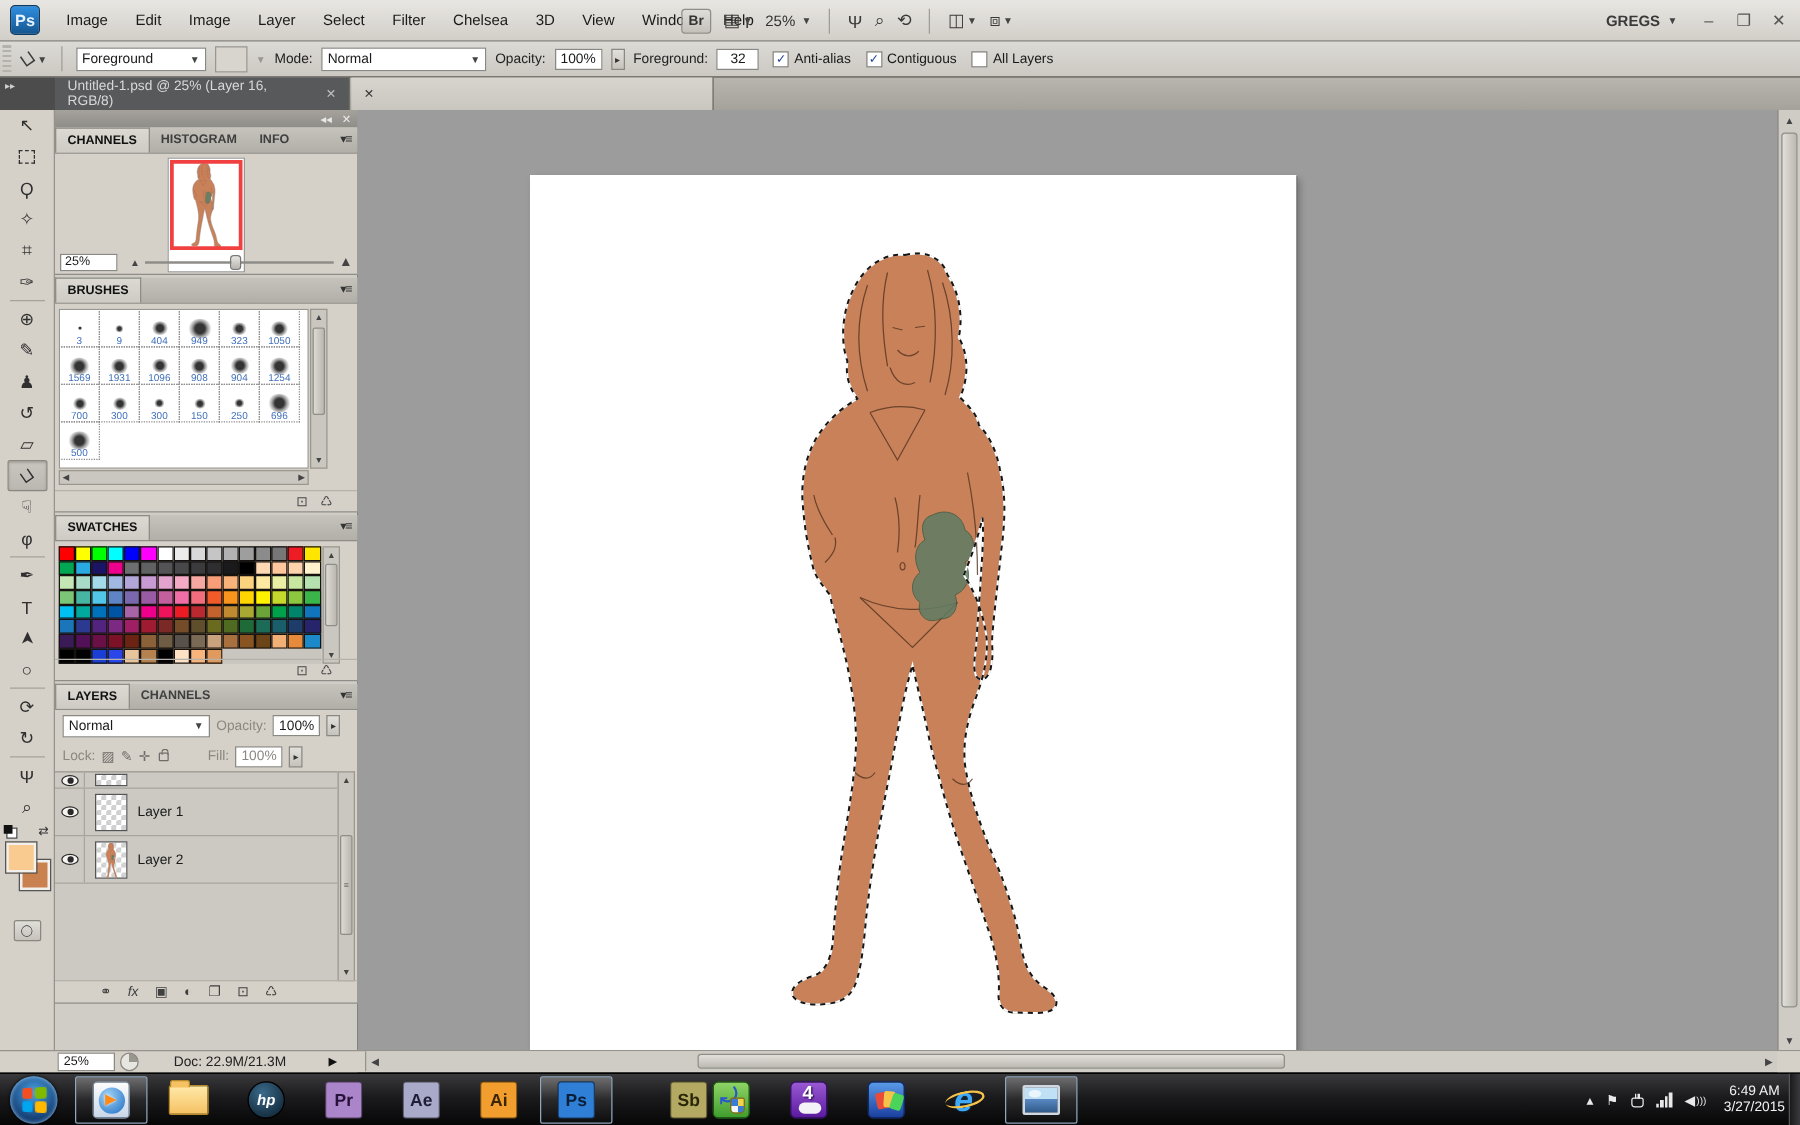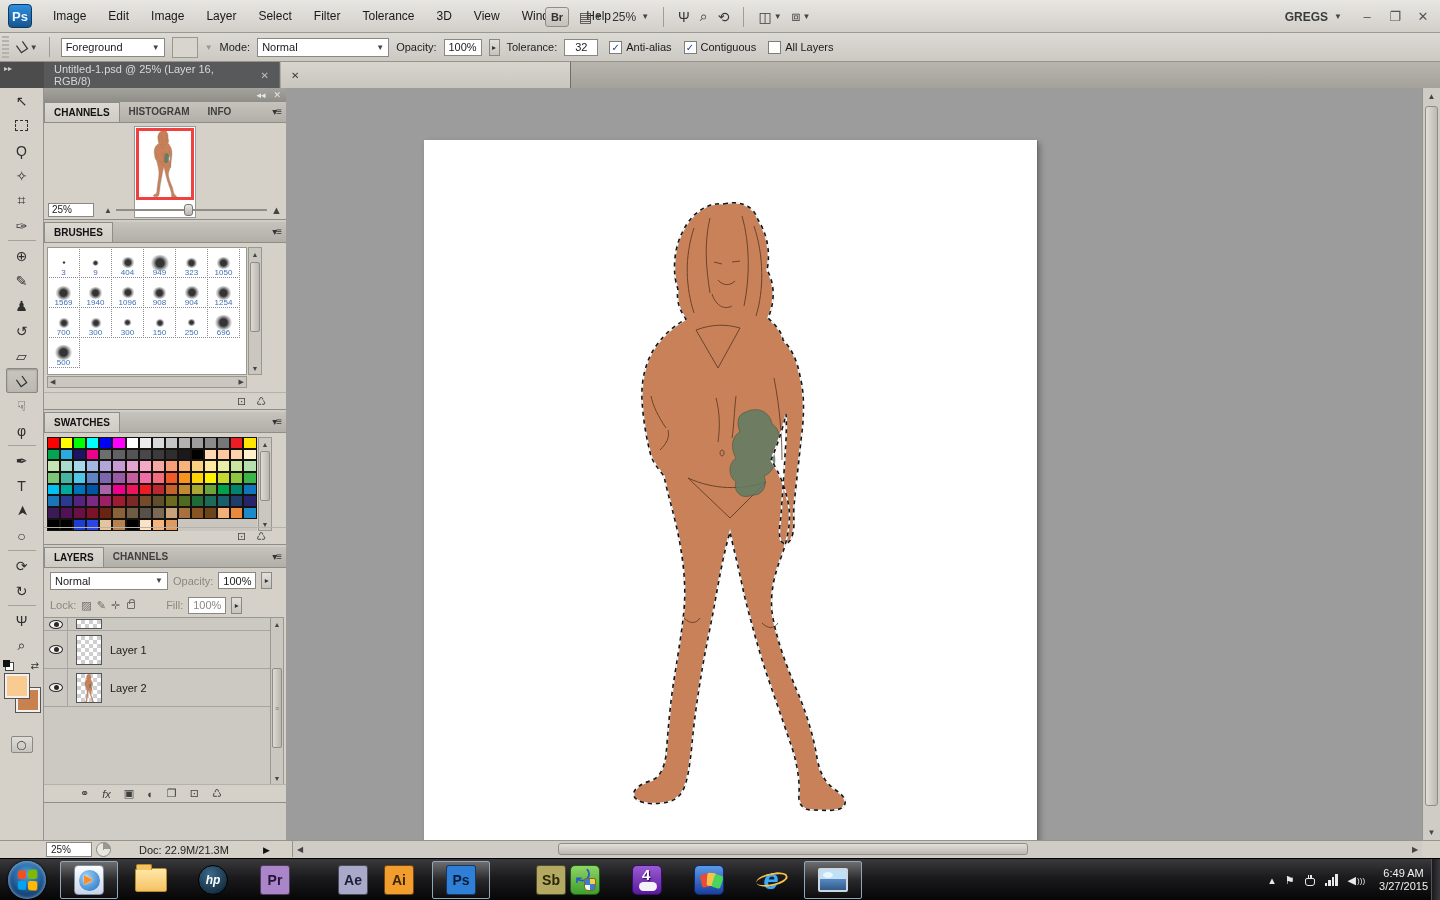--- a/index.html
+++ b/index.html
@@ -206,21 +206,21 @@
 
 <div id="menubar">
   <div id="ps-logo">Ps</div>
   <div id="menus" style="display:flex;">
       <div class="menu-item">Image</div>
       <div class="menu-item">Edit</div>
       <div class="menu-item">Image</div>
       <div class="menu-item">Layer</div>
       <div class="menu-item">Select</div>
       <div class="menu-item">Filter</div>
-      <div class="menu-item">Tolerance</div>
+      <div class="menu-item">Chelsea</div>
       <div class="menu-item">3D</div>
       <div class="menu-item">View</div>
       <div class="menu-item">Window</div>
       <div class="menu-item">Help</div>
     </div>
   <div id="appbar">
     <div class="ab-btn">Br</div>
     <div class="ab-ico">▤<span class="dd">▼</span></div>
     <div id="zoom-ctl">
       <span>25%</span>
@@ -261,21 +261,21 @@
   <div style="width:26px;height:21px;background:#d8d5cf;border:1px solid #9a978f;"></div>
   <span class="dd" style="color:#9a978f;">▼</span>
   <span class="opt-label">Mode:</span>
   <div class="opt-select" style="width:132px;">
     <span>Normal</span>
       <span class="dd">▼</span>
   </div>
   <span class="opt-label">Opacity:</span>
   <div class="opt-input" style="width:38px;">100%</div>
   <div class="spin">▸</div>
-  <span class="opt-label">Tolerance:</span>
+  <span class="opt-label">Foreground:</span>
   <div class="opt-input" style="width:34px;">32</div>
   <div id="optchecks" style="display:flex;gap:12px;margin-left:4px;">
       <div class="chk">
         <div class="box">✓</div>
         <div>Anti-alias</div>
       </div>
       <div class="chk">
         <div class="box">✓</div>
         <div>Contiguous</div>
       </div>
@@ -441,21 +441,21 @@
         <div class="bcell">
           <div class="bdot" style="width: 15px; height: 12px;"></div>
           <div class="bnum">1050</div>
         </div>
         <div class="bcell">
           <div class="bdot" style="width: 17px; height: 14px;"></div>
           <div class="bnum">1569</div>
         </div>
         <div class="bcell">
           <div class="bdot" style="width: 15px; height: 12px;"></div>
-          <div class="bnum">1940</div>
+          <div class="bnum">1931</div>
         </div>
         <div class="bcell">
           <div class="bdot" style="width: 14px; height: 11px;"></div>
           <div class="bnum">1096</div>
         </div>
         <div class="bcell">
           <div class="bdot" style="width: 15px; height: 12px;"></div>
           <div class="bnum">908</div>
         </div>
         <div class="bcell">
@@ -813,21 +813,21 @@
       </div>
       <div class="tb-app" style="left: 122px;">
         <div class="folder-ico"></div>
       </div>
       <div class="tb-app" style="left: 184px;">
         <div class="hp-ico">hp</div>
       </div>
       <div class="tb-app" style="left: 246px;">
         <div class="tile" style="background: rgb(171, 133, 201); color: rgb(38, 18, 58);">Pr</div>
       </div>
-      <div class="tb-app" style="left: 324px;">
+      <div class="tb-app" style="left: 308px;">
         <div class="tile" style="background: rgb(169, 169, 201); color: rgb(30, 30, 56);">Ae</div>
       </div>
       <div class="tb-app" style="left: 370px;">
         <div class="tile" style="background: rgb(242, 158, 46); color: rgb(58, 38, 4);">Ai</div>
       </div>
       <div class="tb-app active" style="left: 432px;">
         <div class="tile" style="background: rgb(47, 127, 214); color: rgb(10, 30, 56);">Ps</div>
       </div>
       <div class="tb-app" style="left: 522px;">
         <div class="tile" style="background: rgb(179, 169, 99); color: rgb(42, 38, 6);">Sb</div>

